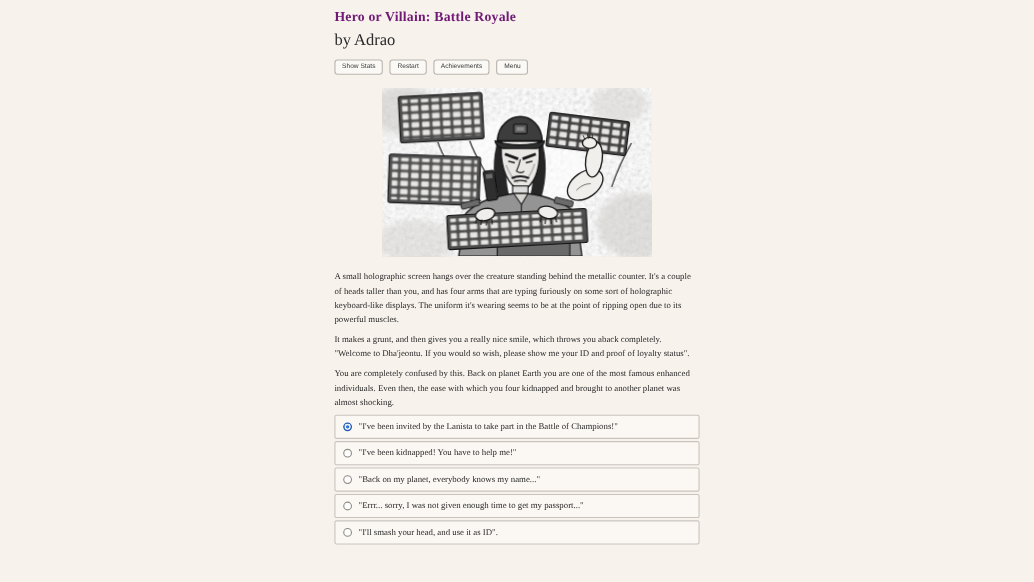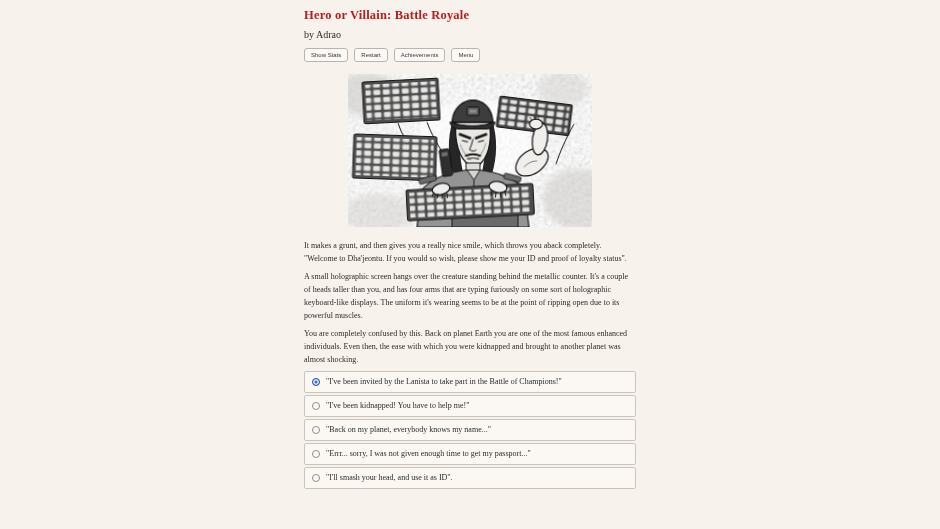--- a/index.html
+++ b/index.html
@@ -3,22 +3,22 @@
 <meta charset="utf-8">
 <style>
   * { margin:0; padding:0; box-sizing:border-box; }
   html,body { width:940px; height:529px; overflow:hidden; }
   body {
     background:#f7f2ec;
     font-family:"Liberation Serif","DejaVu Serif",serif;
     color:#2b2b2b;
   }
   .page { width:332px; margin:0 auto; padding-top:8px; }
-  h1.title { font-size:12.5px; font-weight:bold; color:#b91c1c; letter-spacing:0.2px; }
-  .byline { font-size:10px; margin-top:6px; color:#2b2b2b; }
+  h1.title { font-size:12.5px; font-weight:bold; color:#701a75; letter-spacing:0.2px; }
+  .byline { font-size:15px; margin-top:6px; color:#2b2b2b; }
   .toolbar { margin-top:8px; display:flex; gap:6px; }
   .cs-btn {
     font-family:"Liberation Sans","DejaVu Sans",sans-serif;
     font-size:6px; color:#3a3a3a;
     background:#fbf9f6; border:1px solid #b9b4ae; border-radius:3px;
     padding:3px 6px; line-height:1; cursor:pointer;
   }
   .figure { width:244px; height:153px; margin:12px auto 0; }
   .figure svg { display:block; width:244px; height:153px; }
   .story { margin-top:12px; }
@@ -168,23 +168,23 @@
           <path d="M288,234 L286,244"></path>
             <path d="M296,237 L295,247"></path>
           <path d="M305,237 L306,247"></path>
             <path d="M313,234 L316,244"></path>
         </g>
       </g>
     </svg>
   </div>
 
   <div class="story">
+    <p>A small holographic screen hangs over the creature standing behind the metallic counter. It's a couple of heads taller than you, and has four arms that are typing furiously on some sort of holographic keyboard-like displays. The uniform it's wearing seems to be at the point of ripping open due to its powerful muscles.</p>
     <p>It makes a grunt, and then gives you a really nice smile, which throws you aback completely. "Welcome to Dha'jeontu. If you would so wish, please show me your ID and proof of loyalty status".</p>
-    <p>A small holographic screen hangs over the creature standing behind the metallic counter. It's a couple of heads taller than you, and has four arms that are typing furiously on some sort of holographic keyboard-like displays. The uniform it's wearing seems to be at the point of ripping open due to its powerful muscles.</p>
-    <p>You are completely confused by this. Back on planet Earth you are one of the most famous enhanced individuals. Even then, the ease with which you were kidnapped and brought to another planet was almost shocking.</p>
+    <p>You are completely confused by this. Back on planet Earth you are one of the most famous enhanced individuals. Even then, the ease with which you four kidnapped and brought to another planet was almost shocking.</p>
   </div>
 
   <div class="choices">
     <div class="choice-row">
       <input type="radio" name="choice" checked="" style="">
       <label>"I've been invited by the Lanista to take part in the Battle of Champions!"</label>
     </div>
     <div class="choice-row">
       <input type="radio" name="choice" style="">
       <label>"I've been kidnapped! You have to help me!"</label>

